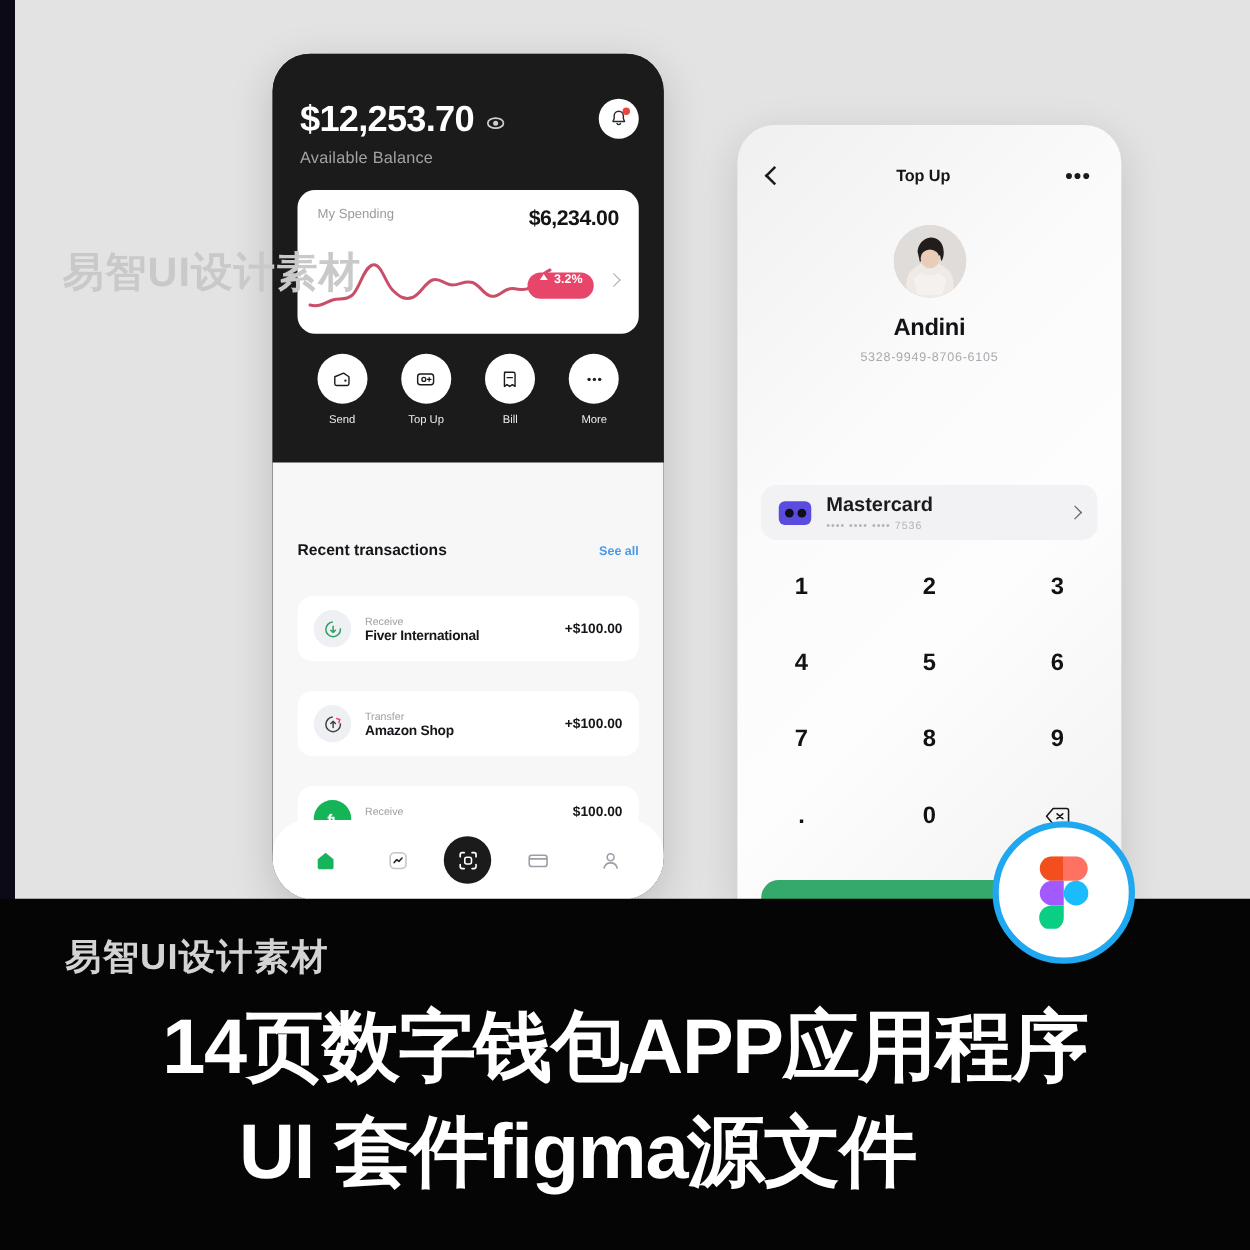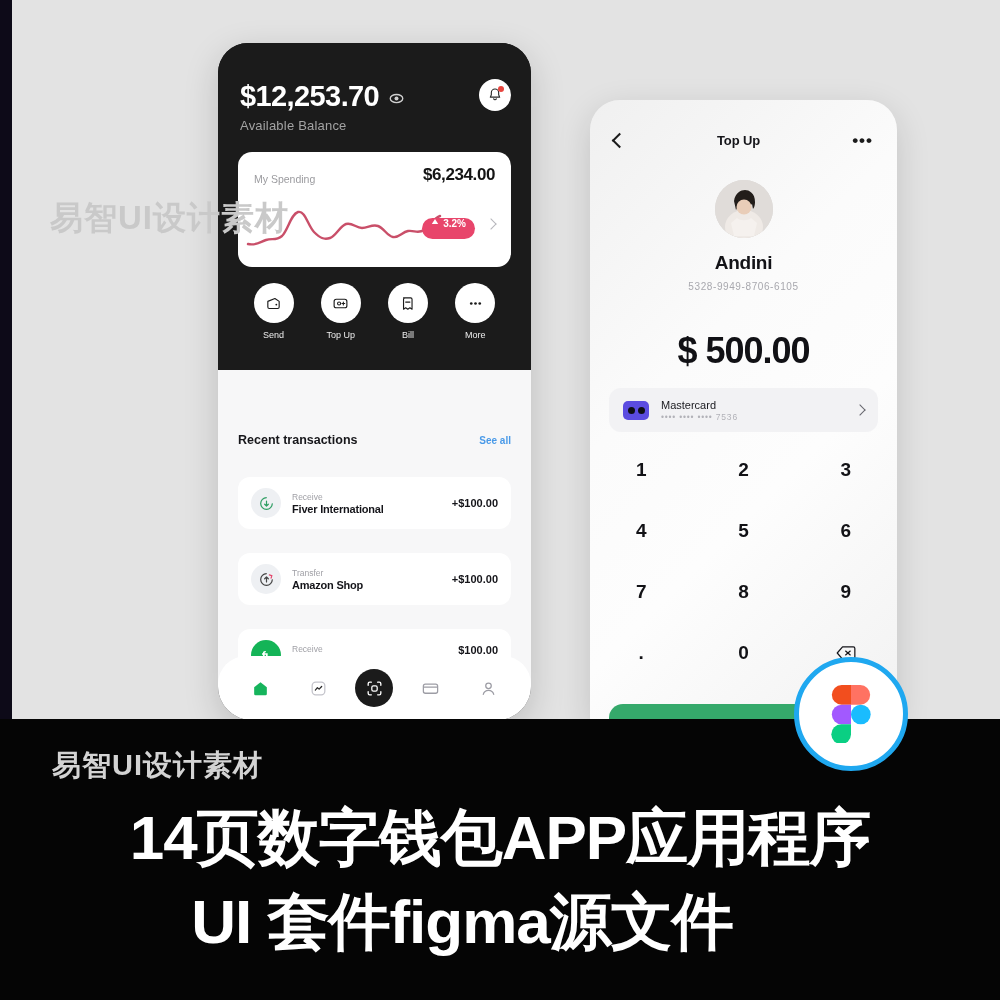--- a/index.html
+++ b/index.html
@@ -38,21 +38,21 @@
   .bell-btn{
     position:absolute;right:20px;top:36px;width:32px;height:32px;border-radius:50%;
     background:#fff;display:flex;align-items:center;justify-content:center;
   }
   .bell-dot{position:absolute;right:7px;top:7px;width:6px;height:6px;border-radius:50%;background:#e8463f;}
 
   .spend-card{
     position:absolute;left:20px;top:109px;width:273px;height:115px;
     background:#fff;border-radius:14px;overflow:hidden;
   }
-  .spend-head{display:flex;justify-content:space-between;align-items:flex-end;padding:13px 16px 0 16px;}
+  .spend-head{display:flex;justify-content:space-between;align-items:flex-start;padding:13px 16px 0 16px;}
   .spend-label{font-size:10.5px;color:#9b9b9f;font-weight:500;}
   .spend-amt{font-size:17px;font-weight:700;color:#141414;letter-spacing:-.4px;}
   .spark-wrap{position:absolute;left:0;top:44px;width:273px;height:62px;}
   .pct-pill{
     position:absolute;right:36px;top:66px;background:#e8456b;border-radius:11px;
     height:21px;padding:0 9px;display:flex;align-items:flex-start;gap:4px;
   }
   .pct-txt{font-size:10px;font-weight:700;color:#fff;}
   .chev-r{position:absolute;right:16px;top:68px;width:7px;height:7px;border-right:1.6px solid #b6b6bb;border-top:1.6px solid #b6b6bb;transform:rotate(45deg);}
 
@@ -103,21 +103,21 @@
 
   .p2-amount{position:absolute;left:0;top:230px;width:100%;text-align:center;font-size:36px;font-weight:700;color:#111115;letter-spacing:-1px;}
 
   .meth{
     position:absolute;left:19px;top:288px;width:269px;height:44px;
     background:rgba(240,240,242,.88);border-radius:12px;display:flex;align-items:center;padding:0 14px;box-sizing:border-box;
   }
   .meth-ic{width:26px;height:19px;border-radius:5px;background:#5b4ce0;display:flex;align-items:center;justify-content:center;gap:3px;flex:0 0 26px;}
   .meth-dot{width:7px;height:7px;border-radius:50%;background:#0f0f15;}
   .meth-mid{margin-left:12px;flex:1;display:flex;flex-direction:column;gap:1px;}
-  .meth-name{font-size:11px;font-weight:400;color:#1a1a1f;}
+  .meth-name{font-size:16px;font-weight:700;color:#1a1a1f;}
   .meth-num{font-size:8.5px;color:#b2b2b8;letter-spacing:.8px;}
   .meth-chev{width:7px;height:7px;border-right:1.8px solid #66666d;border-top:1.8px solid #66666d;transform:rotate(45deg);}
 
   .keypad{position:absolute;left:0;top:348px;width:100%;display:grid;grid-template-columns:repeat(3,1fr);row-gap:18px;}
   .key{height:43px;display:flex;align-items:center;justify-content:center;font-size:19px;font-weight:700;color:#121216;}
   .key-del{display:flex;align-items:center;justify-content:center;}
 
   .cta{
     position:absolute;left:19px;top:604px;width:269px;height:44px;background:#35a96b;border-radius:14px;
   }
@@ -323,21 +323,20 @@
         <rect width="58" height="58" fill="#e0dcd9"></rect>
         <ellipse cx="29" cy="47" rx="19" ry="17" fill="#efeae6"></ellipse>
         <path d="M19 21c1-8 7-11 11-11s10 3 10 12c0 5-2 7-2 7l-1-5-4 3-4-3-3 4-3-2-2 4z" fill="#221d1a"></path>
         <circle cx="29" cy="27" r="7.5" fill="#e9cdb8"></circle>
         <path d="M22 38c3 3 11 3 14 0l6 5-3 13H19l-3-13z" fill="#f5f1ee"></path>
       </svg>
     </div>
     <div class="p2-name">Andini</div>
     <div class="p2-card-no">5328-9949-8706-6105</div>
 
-    <div class="p2-amount">$ 500.00</div>
 
     <div class="meth">
       <div class="meth-ic">
         <div class="meth-dot"></div>
         <div class="meth-dot"></div>
       </div>
       <div class="meth-mid">
         <span class="meth-name">Mastercard</span>
         <span class="meth-num">•••• •••• •••• 7536</span>
       </div>

